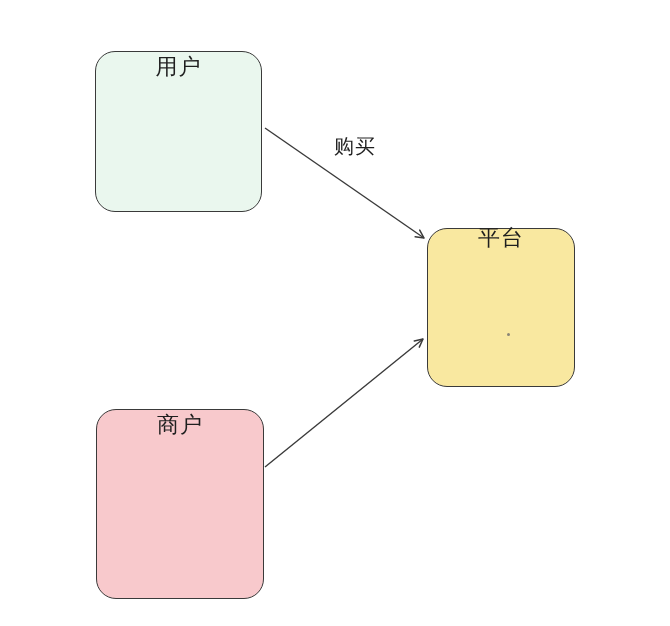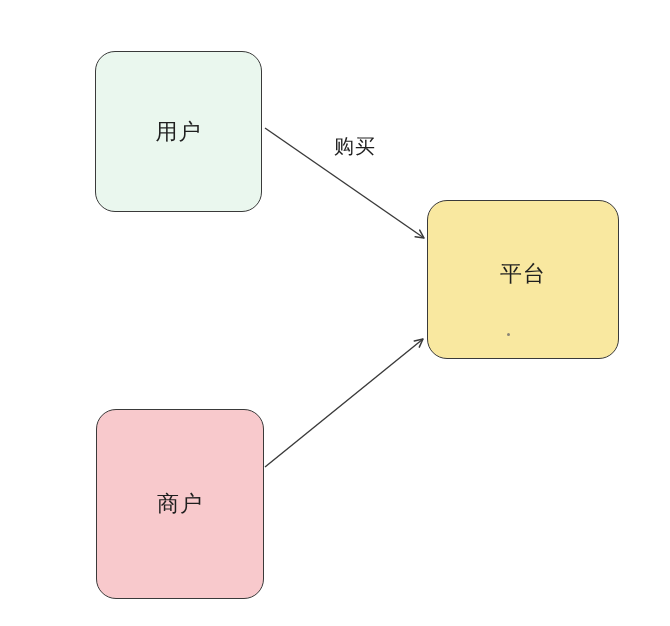--- a/index.html
+++ b/index.html
@@ -22,34 +22,34 @@
     width: 670px;
     height: 626px;
     pointer-events: none;
   }
   .node {
     position: absolute;
     box-sizing: border-box;
     border: 1.6px solid #3a3a3a;
     border-radius: 20px;
     display: flex;
-    align-items: center;
+    align-items: flex-start;
     justify-content: center;
     font-size: 22px;
     color: #1f1f1f;
     letter-spacing: 1px;
   }
   .node-user {
     left: 95px; top: 51px;
     width: 167px; height: 161px;
     background: #eaf7ee;
   }
   .node-platform {
-    left: 427px; top: 200px;
-    width: 192px; height: 159px;
+    left: 427px; top: 228px;
+    width: 148px; height: 159px;
     background: #f9e8a0;
   }
   .node-platform .node-label {
     position: relative;
     top: -6px;
   }
   .node-merchant {
     left: 96px; top: 409px;
     width: 168px; height: 190px;
     background: #f8c9cc;

